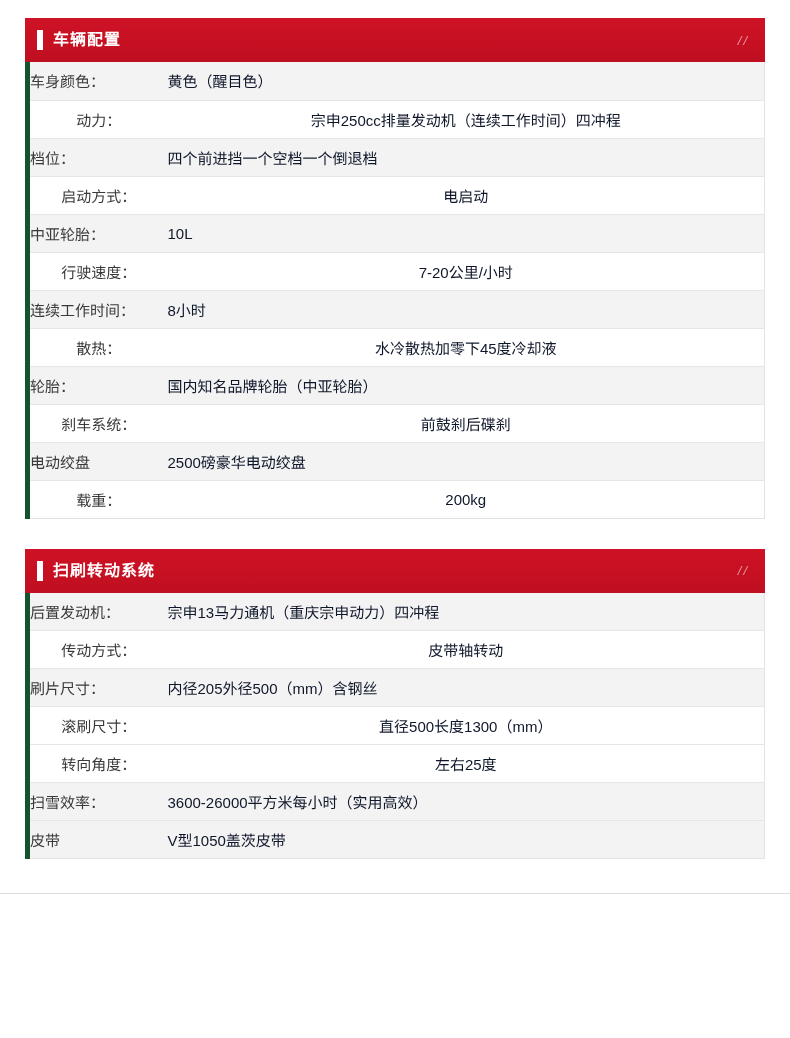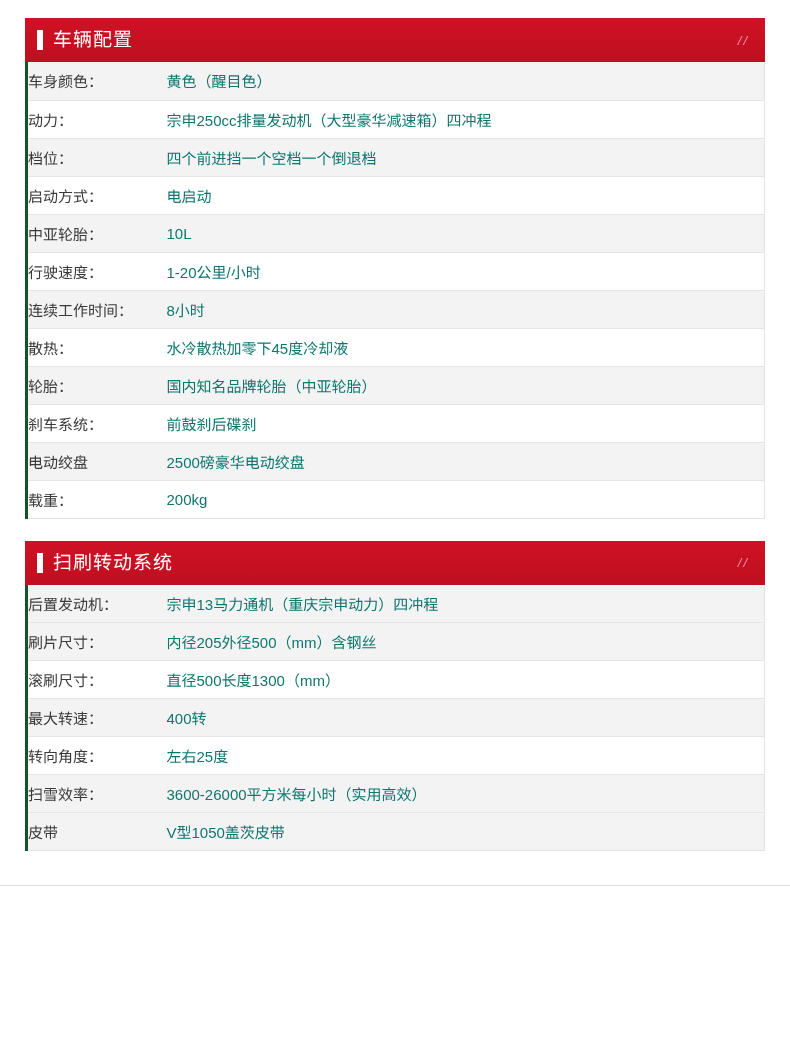--- a/index.html
+++ b/index.html
@@ -20,21 +20,21 @@
     padding: 0 0 0 0;
   }
   .section {
     width: 740px;
     margin: 0 auto;
   }
   .section.first {
     padding-top: 18px;
   }
   .section.second {
-    padding-top: 22px;
+    padding-top: 30px;
   }
 
   
   .sec-header {
     position: relative;
     height: 44px;
     background: #c8102e;
     background: linear-gradient(to bottom, #cf1225 0%, #bf0f20 100%);
     display: flex;
     align-items: center;
@@ -43,70 +43,71 @@
   .sec-header .accent {
     width: 6px;
     height: 20px;
     background: #ffffff;
     margin-left: 12px;
     margin-right: 10px;
     flex: 0 0 auto;
   }
   .sec-title {
     color: #ffffff;
-    font-size: 19px;
-    font-weight: normal;
+    font-size: 16px;
+    font-weight: bold;
     letter-spacing: 1px;
     line-height: 44px;
     flex: 1 1 auto;
   }
   .sec-slash {
     color: rgba(255,255,255,0.55);
     font-size: 13px;
     font-style: italic;
     margin-right: 16px;
     letter-spacing: 2px;
     flex: 0 0 auto;
   }
 
   
   .spec-table {
     width: 100%;
     border-collapse: collapse;
     table-layout: fixed;
-    border-left: 3px solid #14532d;
+    border-left: 5px solid #14532d;
     border-right: 1px solid #e2e2e2;
     border-bottom: 1px solid #e2e2e2;
   }
   .spec-table tr td {
     height: 38px;
     padding: 0;
     vertical-align: middle;
     font-size: 15px;
     border-bottom: 1px solid #e6e6e6;
   }
   .spec-table tr:last-child td {
     border-bottom: none;
   }
   .spec-table tr.odd td {
     background: #f3f3f3;
   }
   .spec-table tr.even td {
     background: #ffffff;
+    text-align: center;
   }
   .cell-label {
     width: 140px;
     padding-left: 22px;
     color: #3a3a3a;
     box-sizing: border-box;
     white-space: nowrap;
   }
   .cell-value {
     padding-left: 8px;
-    color: #0f766e;
+    color: #0f172a;
     box-sizing: border-box;
   }
 
   
   .bottom-rule {
     width: 790px;
     height: 1px;
     background: #dcdcdc;
     margin-top: 34px;
   }
@@ -123,37 +124,37 @@
       <span class="sec-slash">//</span>
     </div>
     <table class="spec-table">
       <tbody>
         <tr class="odd">
           <td class="cell-label">车身颜色：</td>
           <td class="cell-value">黄色（醒目色）</td>
         </tr>
         <tr class="even">
           <td class="cell-label">动力：</td>
-          <td class="cell-value">宗申250cc排量发动机（大型豪华减速箱）四冲程</td>
+          <td class="cell-value">宗申250cc排量发动机（连续工作时间）四冲程</td>
         </tr>
         <tr class="odd">
           <td class="cell-label">档位：</td>
           <td class="cell-value">四个前进挡一个空档一个倒退档</td>
         </tr>
         <tr class="even">
           <td class="cell-label">启动方式：</td>
           <td class="cell-value">电启动</td>
         </tr>
         <tr class="odd">
           <td class="cell-label">中亚轮胎：</td>
           <td class="cell-value">10L</td>
         </tr>
         <tr class="even">
           <td class="cell-label">行驶速度：</td>
-          <td class="cell-value">1-20公里/小时</td>
+          <td class="cell-value">7-20公里/小时</td>
         </tr>
         <tr class="odd">
           <td class="cell-label">连续工作时间：</td>
           <td class="cell-value">8小时</td>
         </tr>
         <tr class="even">
           <td class="cell-label">散热：</td>
           <td class="cell-value">水冷散热加零下45度冷却液</td>
         </tr>
         <tr class="odd">
@@ -181,31 +182,31 @@
       <span class="accent"></span>
       <span class="sec-title">扫刷转动系统</span>
       <span class="sec-slash">//</span>
     </div>
     <table class="spec-table">
       <tbody>
         <tr class="odd">
           <td class="cell-label">后置发动机：</td>
           <td class="cell-value">宗申13马力通机（重庆宗申动力）四冲程</td>
         </tr>
+        <tr class="even">
+          <td class="cell-label">传动方式：</td>
+          <td class="cell-value">皮带轴转动</td>
+        </tr>
         <tr class="odd">
           <td class="cell-label">刷片尺寸：</td>
           <td class="cell-value">内径205外径500（mm）含钢丝</td>
         </tr>
         <tr class="even">
           <td class="cell-label">滚刷尺寸：</td>
           <td class="cell-value">直径500长度1300（mm）</td>
-        </tr>
-        <tr class="odd">
-          <td class="cell-label">最大转速：</td>
-          <td class="cell-value">400转</td>
         </tr>
         <tr class="even">
           <td class="cell-label">转向角度：</td>
           <td class="cell-value">左右25度</td>
         </tr>
         <tr class="odd">
           <td class="cell-label">扫雪效率：</td>
           <td class="cell-value">3600-26000平方米每小时（实用高效）</td>
         </tr>
         <tr class="odd">

